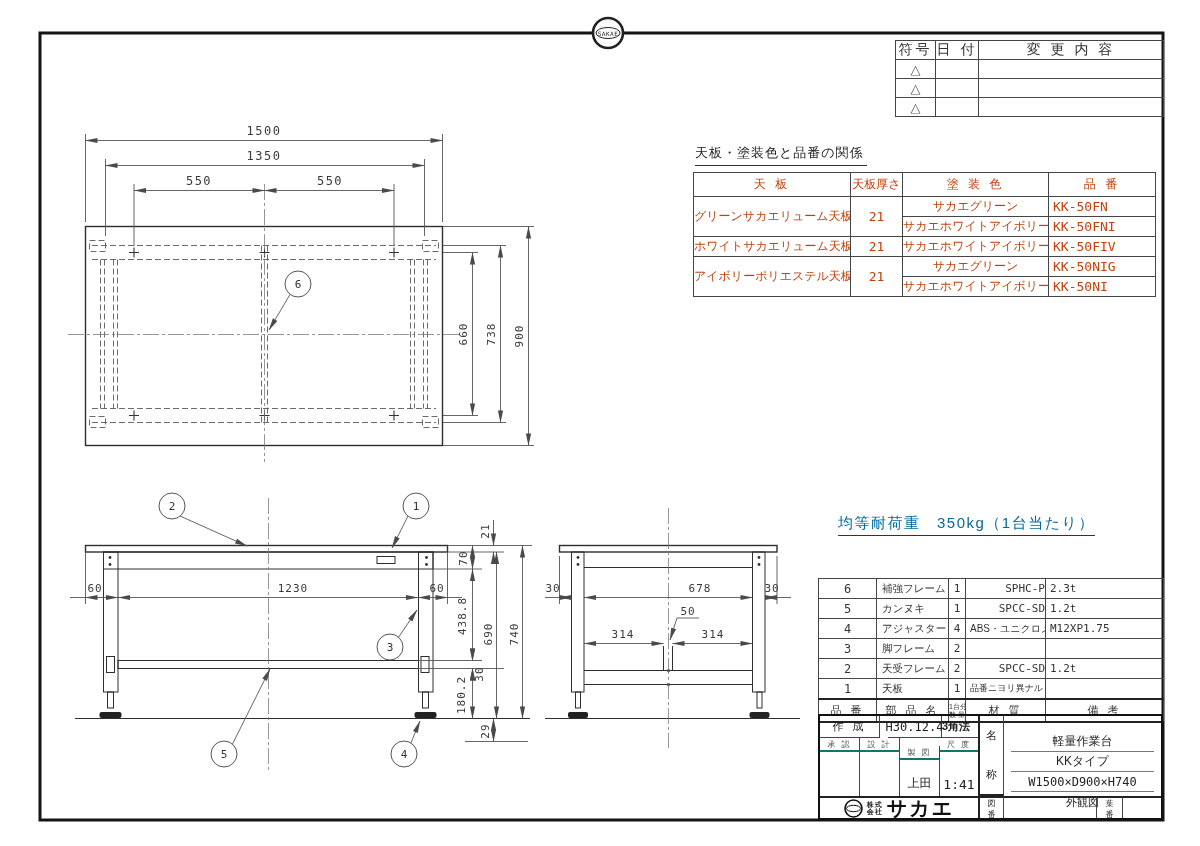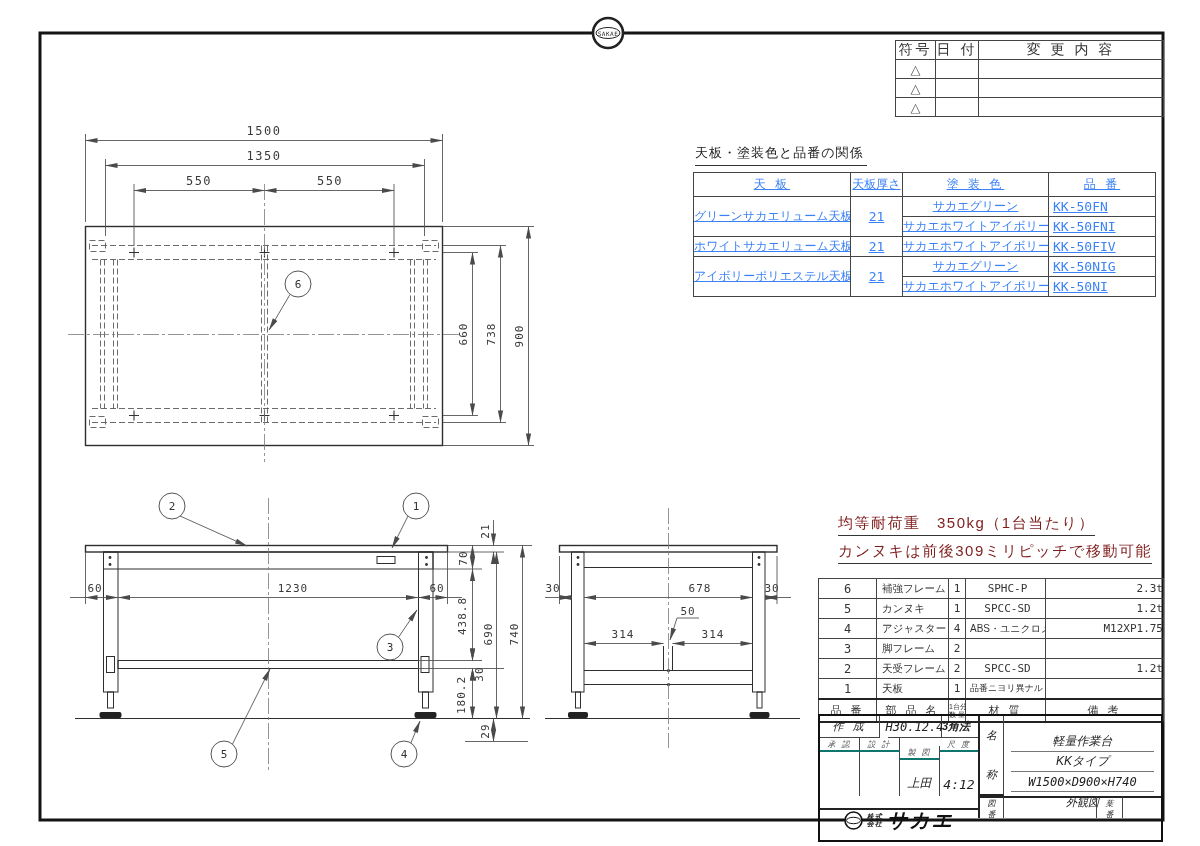--- a/index.html
+++ b/index.html
@@ -14,61 +14,61 @@
 
   
   .rev{left:895px;top:40px;width:268px;}
   .rev td{height:18px;font-size:14px;letter-spacing:3px;color:#333;}
   .rev .tri{font-size:13px;letter-spacing:0;color:#555;}
 
   
   .pt-title{position:absolute;left:695px;top:144px;font-size:13px;letter-spacing:1px;
             border-bottom:1px solid #333;padding:0 3px 3px 0;color:#222;}
   .paint{left:693px;top:172px;width:462px;}
-  .paint td{height:19px;font-size:12px;color:#3b82f6;text-decoration:underline;}
+  .paint td{height:19px;font-size:12px;color:#c2410c;}
   .paint tr.hd td{height:23px;letter-spacing:3px;font-size:12px;}
   .paint td.num{font-family:"DejaVu Sans Mono",monospace;font-size:13px;
                 text-align:left;padding-left:4px;letter-spacing:0;}
   .paint td.th{font-family:"DejaVu Sans Mono",monospace;font-size:13px;}
 
   
-  .notes{position:absolute;left:838px;top:514px;font-size:15px;letter-spacing:1.5px;color:#7f1d1d;}
+  .notes{position:absolute;left:838px;top:514px;font-size:15px;letter-spacing:1.5px;color:#0369a1;}
   .notes div{border-bottom:1px solid #333;padding-bottom:2px;margin-bottom:6px;width:fit-content;}
 
   
   .parts{left:818px;top:578px;width:345px;}
   .parts td{height:19px;font-size:11px;color:#333;}
   .parts td.no{font-family:"DejaVu Sans Mono",monospace;font-size:12px;}
   .parts td.nm{text-align:left;padding-left:5px;font-size:10.5px;}
   .parts td.qt{font-family:"DejaVu Sans Mono",monospace;font-size:11px;}
-  .parts td.mt{text-align:center;padding-left:4px;font-family:"DejaVu Sans Mono",monospace;
+  .parts td.mt{text-align:right;padding-left:4px;font-family:"DejaVu Sans Mono",monospace;
                font-size:11px;letter-spacing:0;}
   .parts td.mt.jp{font-family:"Liberation Sans",sans-serif;font-size:9px;}
-  .parts td.rm{text-align:right;padding-left:4px;font-family:"DejaVu Sans Mono",monospace;font-size:11px;}
+  .parts td.rm{text-align:left;padding-left:4px;font-family:"DejaVu Sans Mono",monospace;font-size:11px;}
   .parts tr.hd td{height:21px;border-top:2px solid #222;border-bottom:2px solid #222;
                   letter-spacing:3px;font-size:11px;}
   .parts .qh{font-size:7px;line-height:8px;letter-spacing:0;}
 
   
-  .tb{position:absolute;left:818px;top:714px;width:345px;height:128px;
-      border:2px solid #111;box-sizing:border-box;font-style:italic;}
+  .tb{position:absolute;left:818px;top:714px;width:345px;height:106px;
+      border:2px solid #111;box-sizing:border-box;}
   .tb .cell{position:absolute;box-sizing:border-box;display:flex;
             align-items:center;justify-content:center;color:#222;}
   .tb .b-r{border-right:1px solid #444;}
   .tb .b-b{border-bottom:1px solid #444;}
   .tb .b-b2{border-bottom:2px solid #0f766e;}
   .tb .div158{position:absolute;left:158px;top:0;width:0;height:102px;border-left:2px solid #222;}
   .tb .small{font-size:8px;color:#555;letter-spacing:2px;}
   .tb .stack{flex-direction:column;justify-content:space-around;font-size:9px;letter-spacing:0;}
   .namelines{position:absolute;left:184px;top:16px;width:157px;height:80px;}
   .namelines .nl{height:20px;display:flex;align-items:center;justify-content:center;
                  margin:0 7px;border-bottom:1px solid #777;font-size:12px;box-sizing:border-box;}
   .namelines .nl.last{border-bottom:none;}
   .namelines .mono{font-family:"DejaVu Sans Mono",monospace;font-size:12px;letter-spacing:0;}
-  .logo-row{position:absolute;left:0;top:92px;width:158px;height:22px;border-top:2px solid #222;
+  .logo-row{position:absolute;left:0;top:80px;width:158px;height:22px;border-top:2px solid #222;
             display:flex;align-items:center;justify-content:center;gap:4px;box-sizing:border-box;}
   .logo-prefix{font-size:7px;line-height:7.5px;font-weight:bold;letter-spacing:1px;}
   .logo-name{font-size:20px;font-weight:bold;letter-spacing:2px;color:#111;}
 </style>
 </head>
 <body>
 
 <div class="page">
 
 <svg class="draw" width="1200" height="846" viewBox="0 0 1200 846">
@@ -364,21 +364,20 @@
   </tr>
   <tr>
     <td>サカエホワイトアイボリー</td>
     <td class="num">KK-50NI</td>
   </tr>
 </tbody>
     </table>
 
 <div class="notes">
   <div>均等耐荷重　350kg（1台当たり）</div>
-  <div>カンヌキは前後309ミリピッチで移動可能</div>
 </div>
 
 <table class="parts">
   <colgroup>
         <col style="width:58px">
         <col style="width:72px">
         <col style="width:17px">
         <col style="width:80px">
         <col style="width:118px">
       </colgroup>
@@ -444,21 +443,21 @@
   <div class="cell b-b" style="left:114px;top:0;width:44px;height:22px;font-size:11px;font-weight:bold">3角法</div>
 
   <div class="cell b-r b-b2 small" style="left:0;top:22px;width:40px;height:14px">承 認</div>
   <div class="cell b-r b-b2 small" style="left:40px;top:22px;width:40px;height:14px">設 計</div>
   <div class="cell b-r b-b2 small" style="left:80px;top:30px;width:40px;height:14px">製 図</div>
   <div class="cell b-b2 small" style="left:120px;top:22px;width:38px;height:14px">尺 度</div>
 
   <div class="cell b-r" style="left:0;top:36px;width:40px;height:44px"></div>
   <div class="cell b-r" style="left:40px;top:36px;width:40px;height:44px"></div>
   <div class="cell b-r" style="left:80px;top:36px;width:40px;height:44px;align-items:flex-end;padding-bottom:4px;font-size:12px">上田</div>
-  <div class="cell" style="left:120px;top:36px;width:38px;height:44px;align-items:flex-end;padding-bottom:4px;font-size:13px;font-family:'DejaVu Sans Mono',monospace">4:12</div>
+  <div class="cell" style="left:120px;top:36px;width:38px;height:44px;align-items:flex-end;padding-bottom:4px;font-size:13px;font-family:'DejaVu Sans Mono',monospace">1:41</div>
 
   <div class="div158"></div>
 
   <div class="cell stack" style="left:160px;top:0;width:24px;height:80px;border-right:1px solid #444;border-bottom:2px solid #222;font-size:11px">
     <span>名</span>
     <span>称</span>
   </div>
   <div class="namelines">
     <div class="nl">軽量作業台</div>
     <div class="nl">KKタイプ</div>

